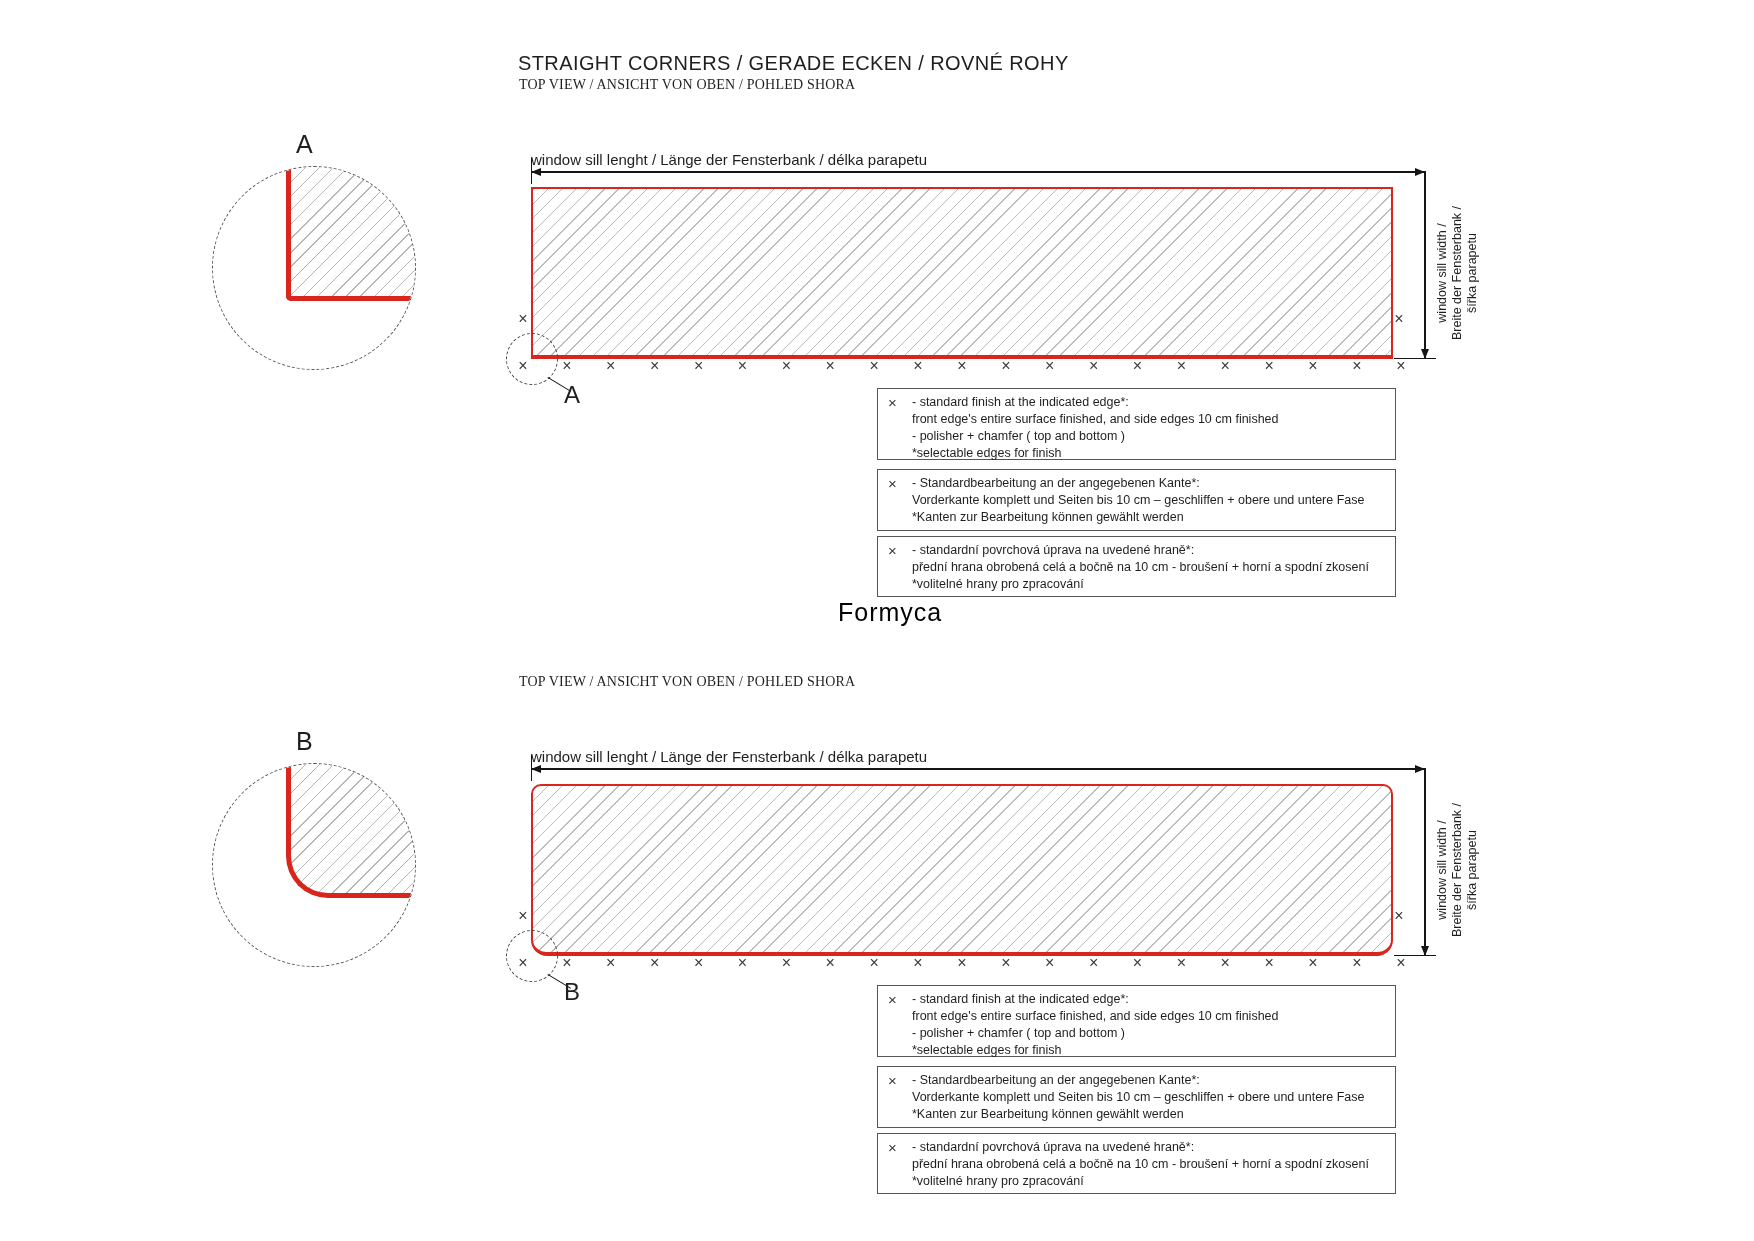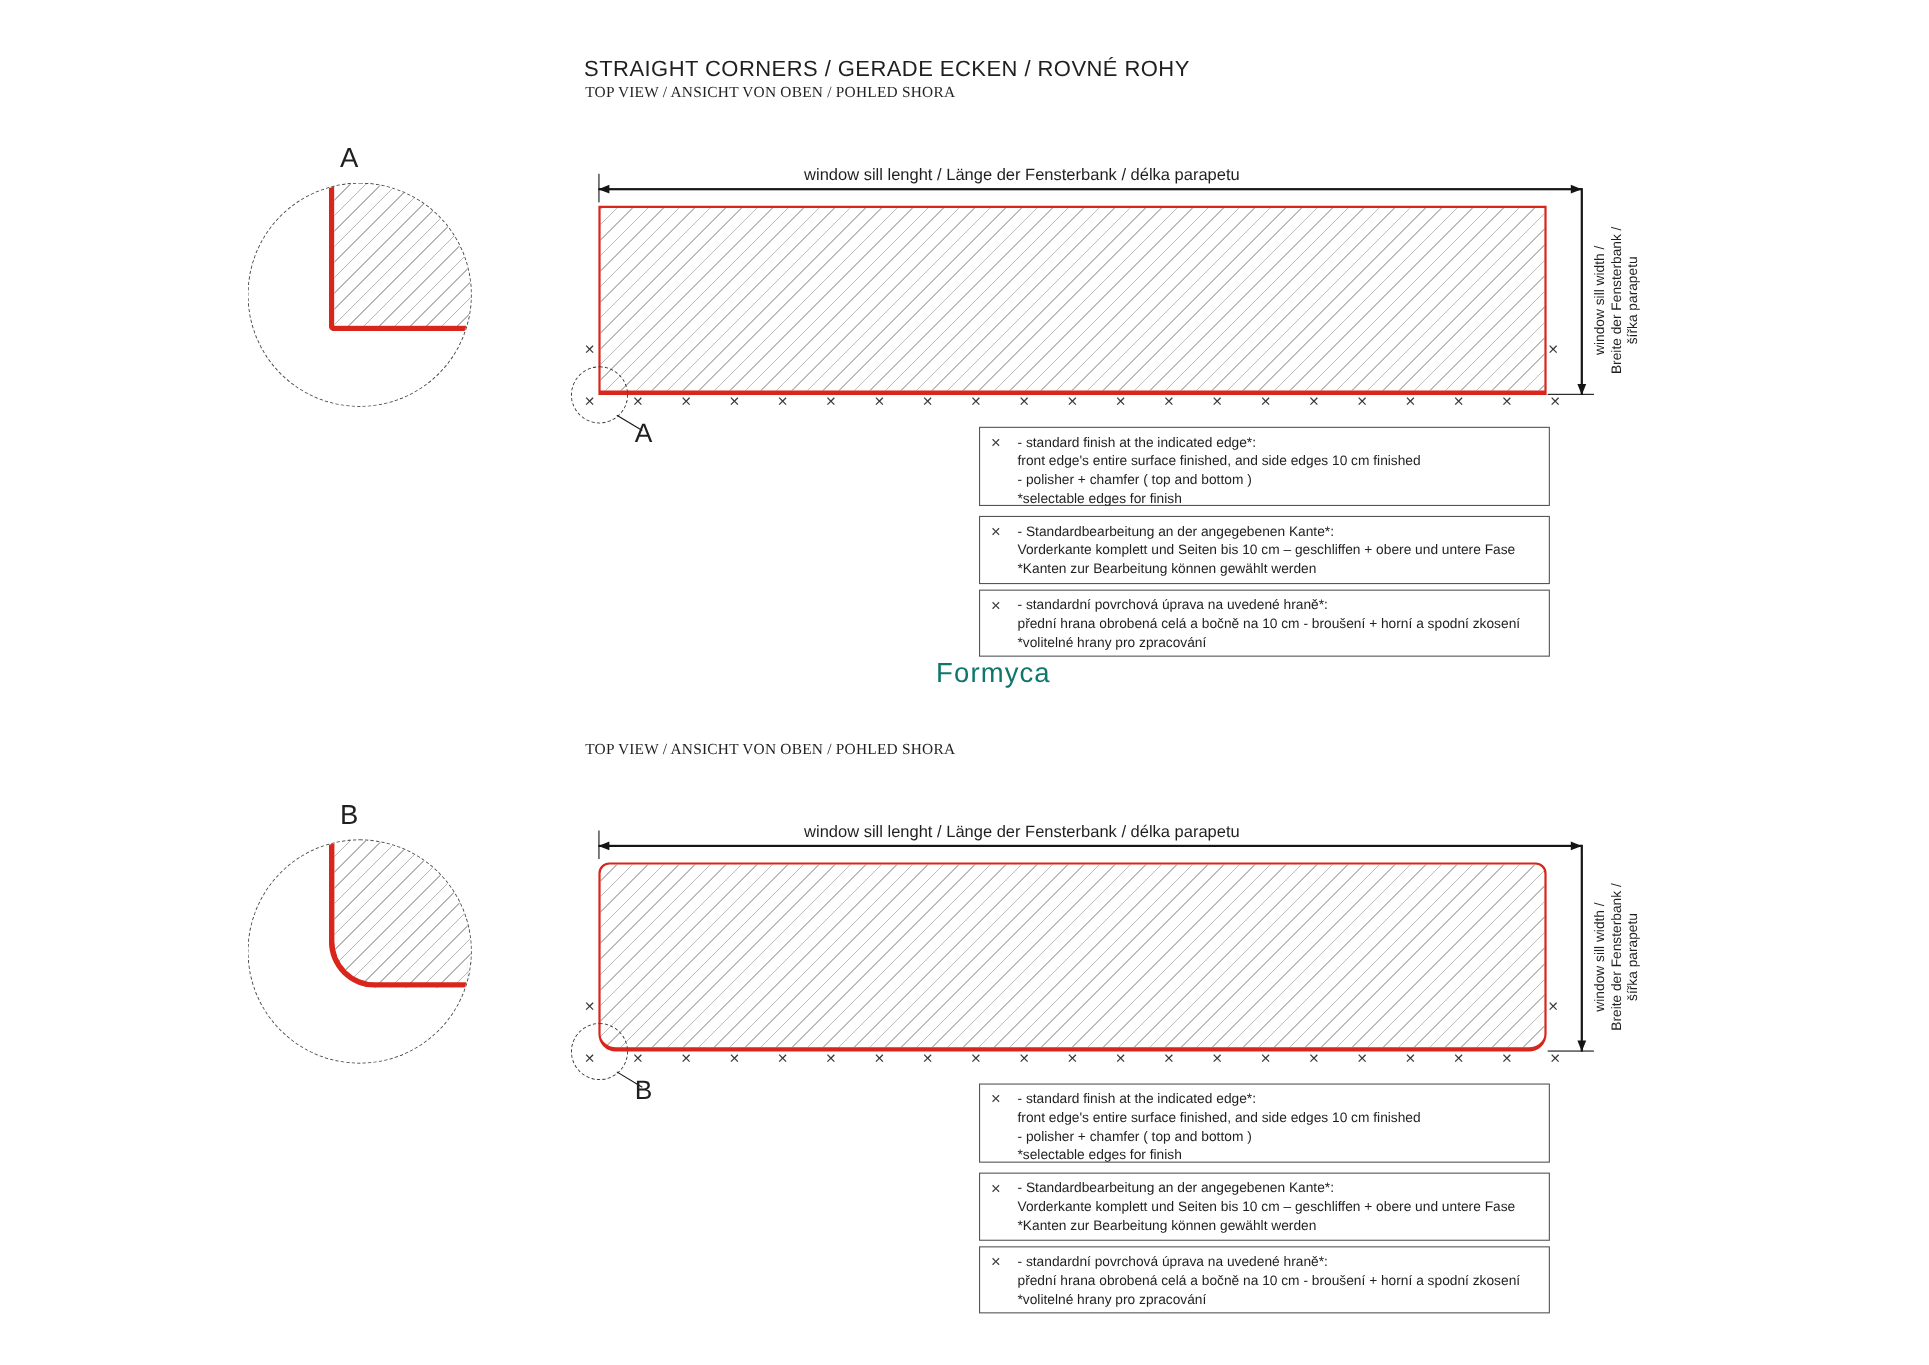--- a/index.html
+++ b/index.html
@@ -1,18 +1,18 @@
 <!DOCTYPE html>
 <html><head>
 <meta charset="utf-8">
 <style>
   html,body{margin:0;padding:0;background:#ffffff;}
   body{width:1754px;height:1241px;position:relative;overflow:hidden;
        font-family:"Liberation Sans", sans-serif;color:#1f1f1f;}
-  .canvas{position:absolute;left:17px;top:0;width:1492px;height:1241px;}
+  .canvas{position:absolute;left:4px;top:0;width:1492px;height:1241px;}
 
   
   .sec{position:absolute;left:0;width:1754px;height:596px;}
   .sec1{top:48px;}
   .sec2{top:645px;}
 
   .title{position:absolute;left:514px;top:4px;font-size:20px;letter-spacing:.4px;white-space:nowrap;}
   .subtitle{position:absolute;left:515px;top:29px;font-size:14px;letter-spacing:.2px;white-space:nowrap;font-family:Liberation Serif, serif;}
 
   
@@ -35,21 +35,21 @@
   
   .ln{position:absolute;background:#151515;}
   .dim-h{left:527px;top:123px;width:894px;height:1.5px;}
   .dim-v{left:1420px;top:123px;width:1.5px;height:188px;}
   .ext-v{left:527px;top:110px;width:1px;height:26px;}
   .ext-h{left:1390px;top:310px;width:42px;height:1px;}
   .arr{position:absolute;width:0;height:0;}
   .arr-left{border-top:4px solid transparent;border-bottom:4px solid transparent;border-right:10px solid #151515;left:527px;top:120px;}
   .arr-right{border-top:4px solid transparent;border-bottom:4px solid transparent;border-left:10px solid #151515;left:1411px;top:120px;}
   .arr-down{border-left:4px solid transparent;border-right:4px solid transparent;border-top:10px solid #151515;left:1417px;top:301px;}
-  .dim-label{position:absolute;left:527px;top:103px;width:770px;text-align:center;font-size:15px;white-space:nowrap;}
+  .dim-label{position:absolute;left:527px;top:103px;width:770px;font-size:15px;white-space:nowrap;}
   .width-label-box{position:absolute;left:1424px;top:139px;width:58px;height:172px;}
   .width-label-rot{position:absolute;left:50%;top:50%;transform:translate(-50%,-50%) rotate(-90deg);
                    width:190px;text-align:center;font-size:12.5px;line-height:15px;white-space:nowrap;}
 
   
   .xrow{position:absolute;left:512px;top:310px;width:892px;display:flex;justify-content:space-between;
         font-size:16px;color:#3a3a3a;line-height:16px;}
   .xrow span{width:14px;text-align:center;display:inline-block;}
   .side-x{position:absolute;font-size:16px;color:#3a3a3a;line-height:16px;width:14px;text-align:center;}
   .side-x-left{left:512px;top:263px;}
@@ -67,21 +67,21 @@
             font-size:12.5px;line-height:17px;padding:5px 6px 3px 6px;display:flex;background:#fff;}
   .nb1{top:340px;height:72px;}
   .nb2{top:421px;height:62px;}
   .nb3{top:488px;height:61px;}
   .note-x{width:24px;padding-left:4px;font-size:15px;color:#3a3a3a;}
   .note-lines{flex:1;}
   .note-ind{}
   .note-foot{margin-right:2px;}
 
   
-  .watermark{position:absolute;left:834px;top:598px;font-size:25px;color:#0f766e;letter-spacing:1px;}
+  .watermark{position:absolute;left:834px;top:598px;font-size:25px;color:#000000;letter-spacing:1px;}
 </style>
 </head>
 <body>
 
 <div class="canvas">
 
   <section class="sec sec1 straight">
     <div class="title">STRAIGHT CORNERS / GERADE ECKEN / ROVNÉ ROHY</div>
     <div class="subtitle">TOP VIEW / ANSICHT VON OBEN / POHLED SHORA</div>
 

